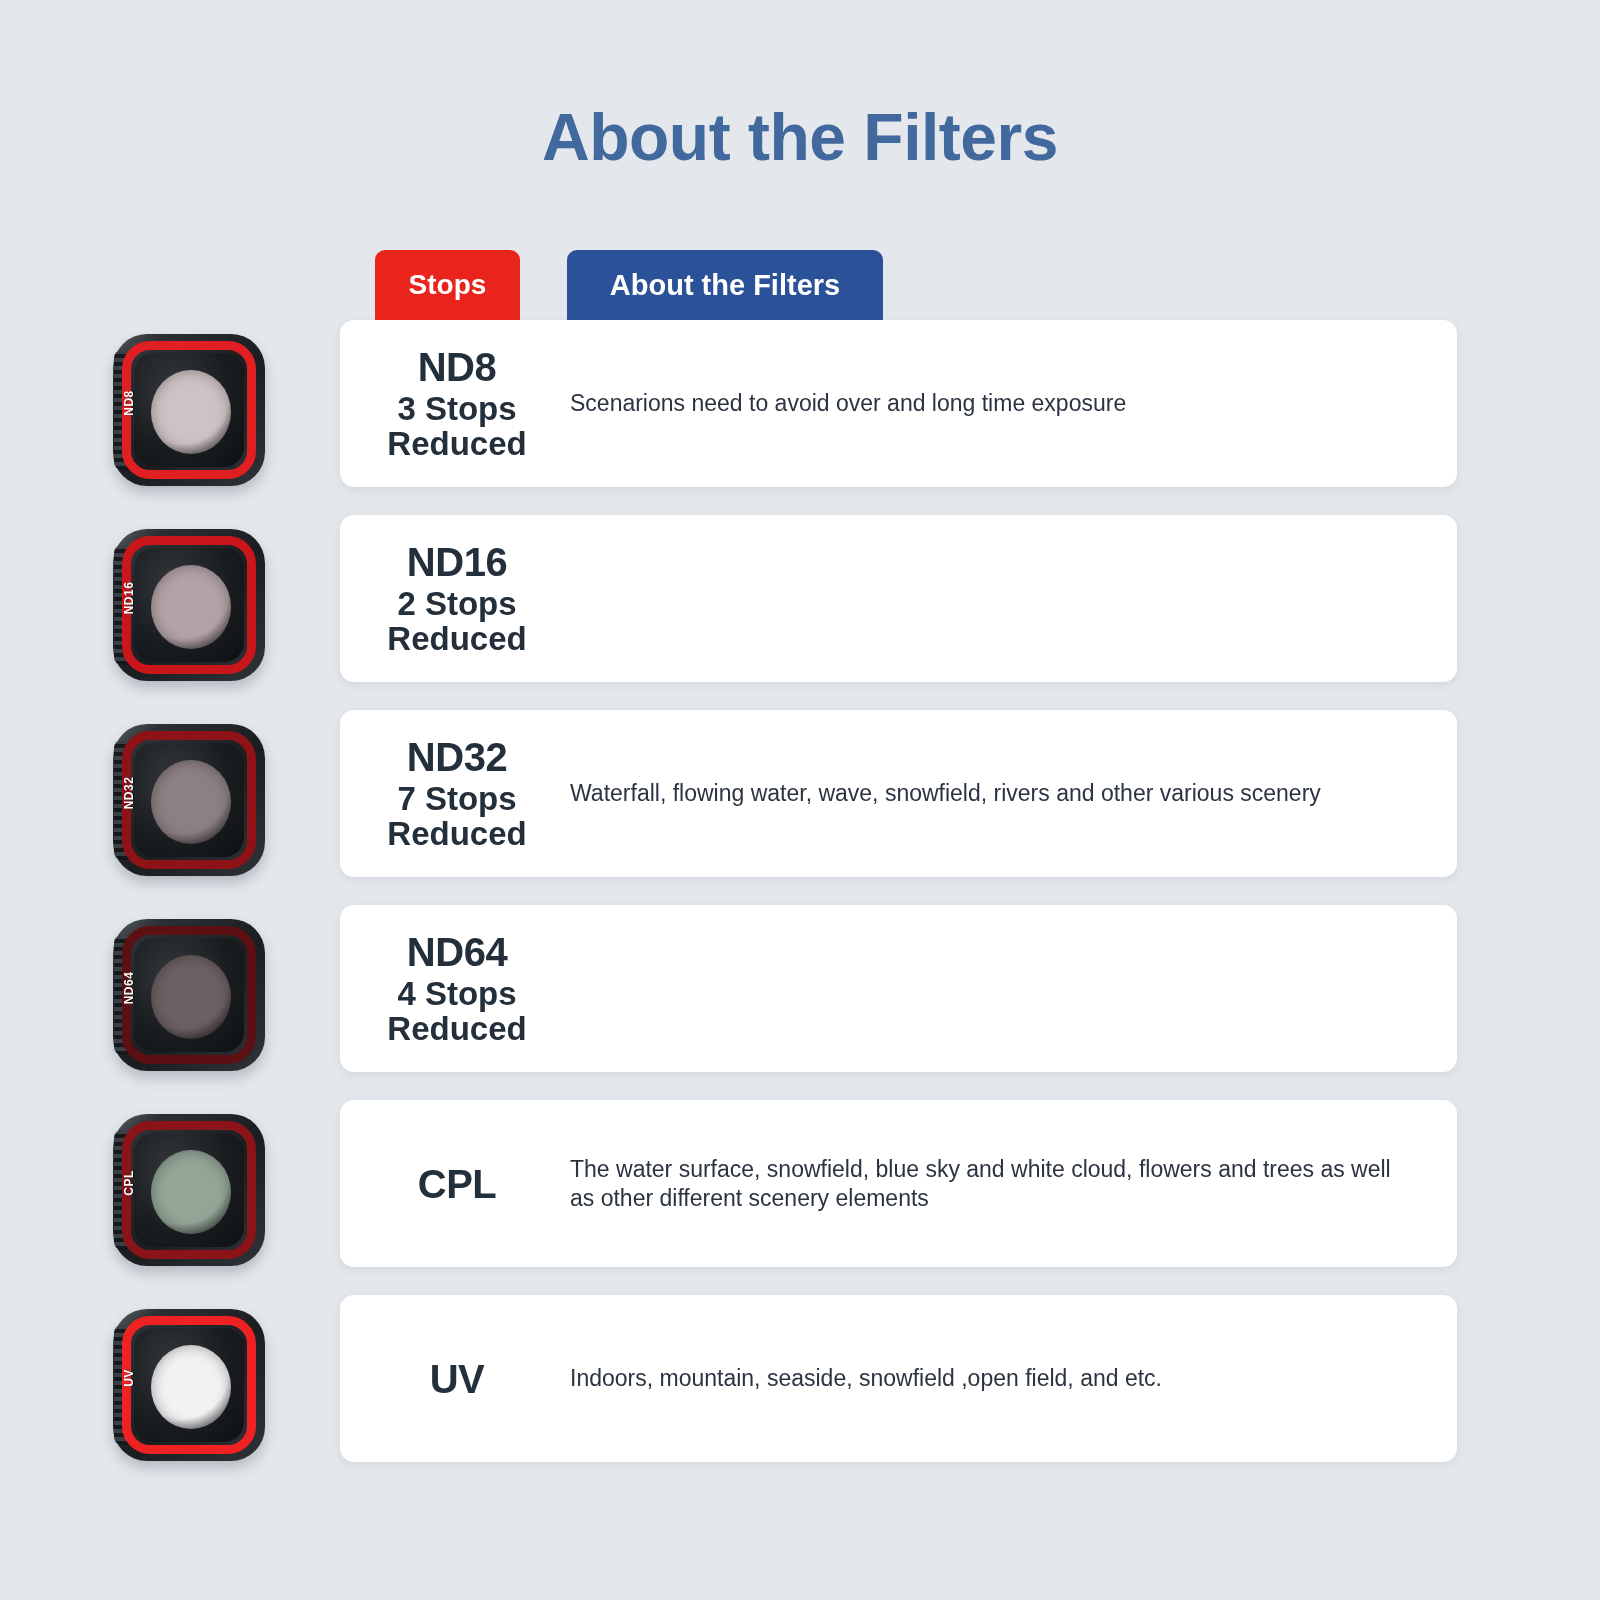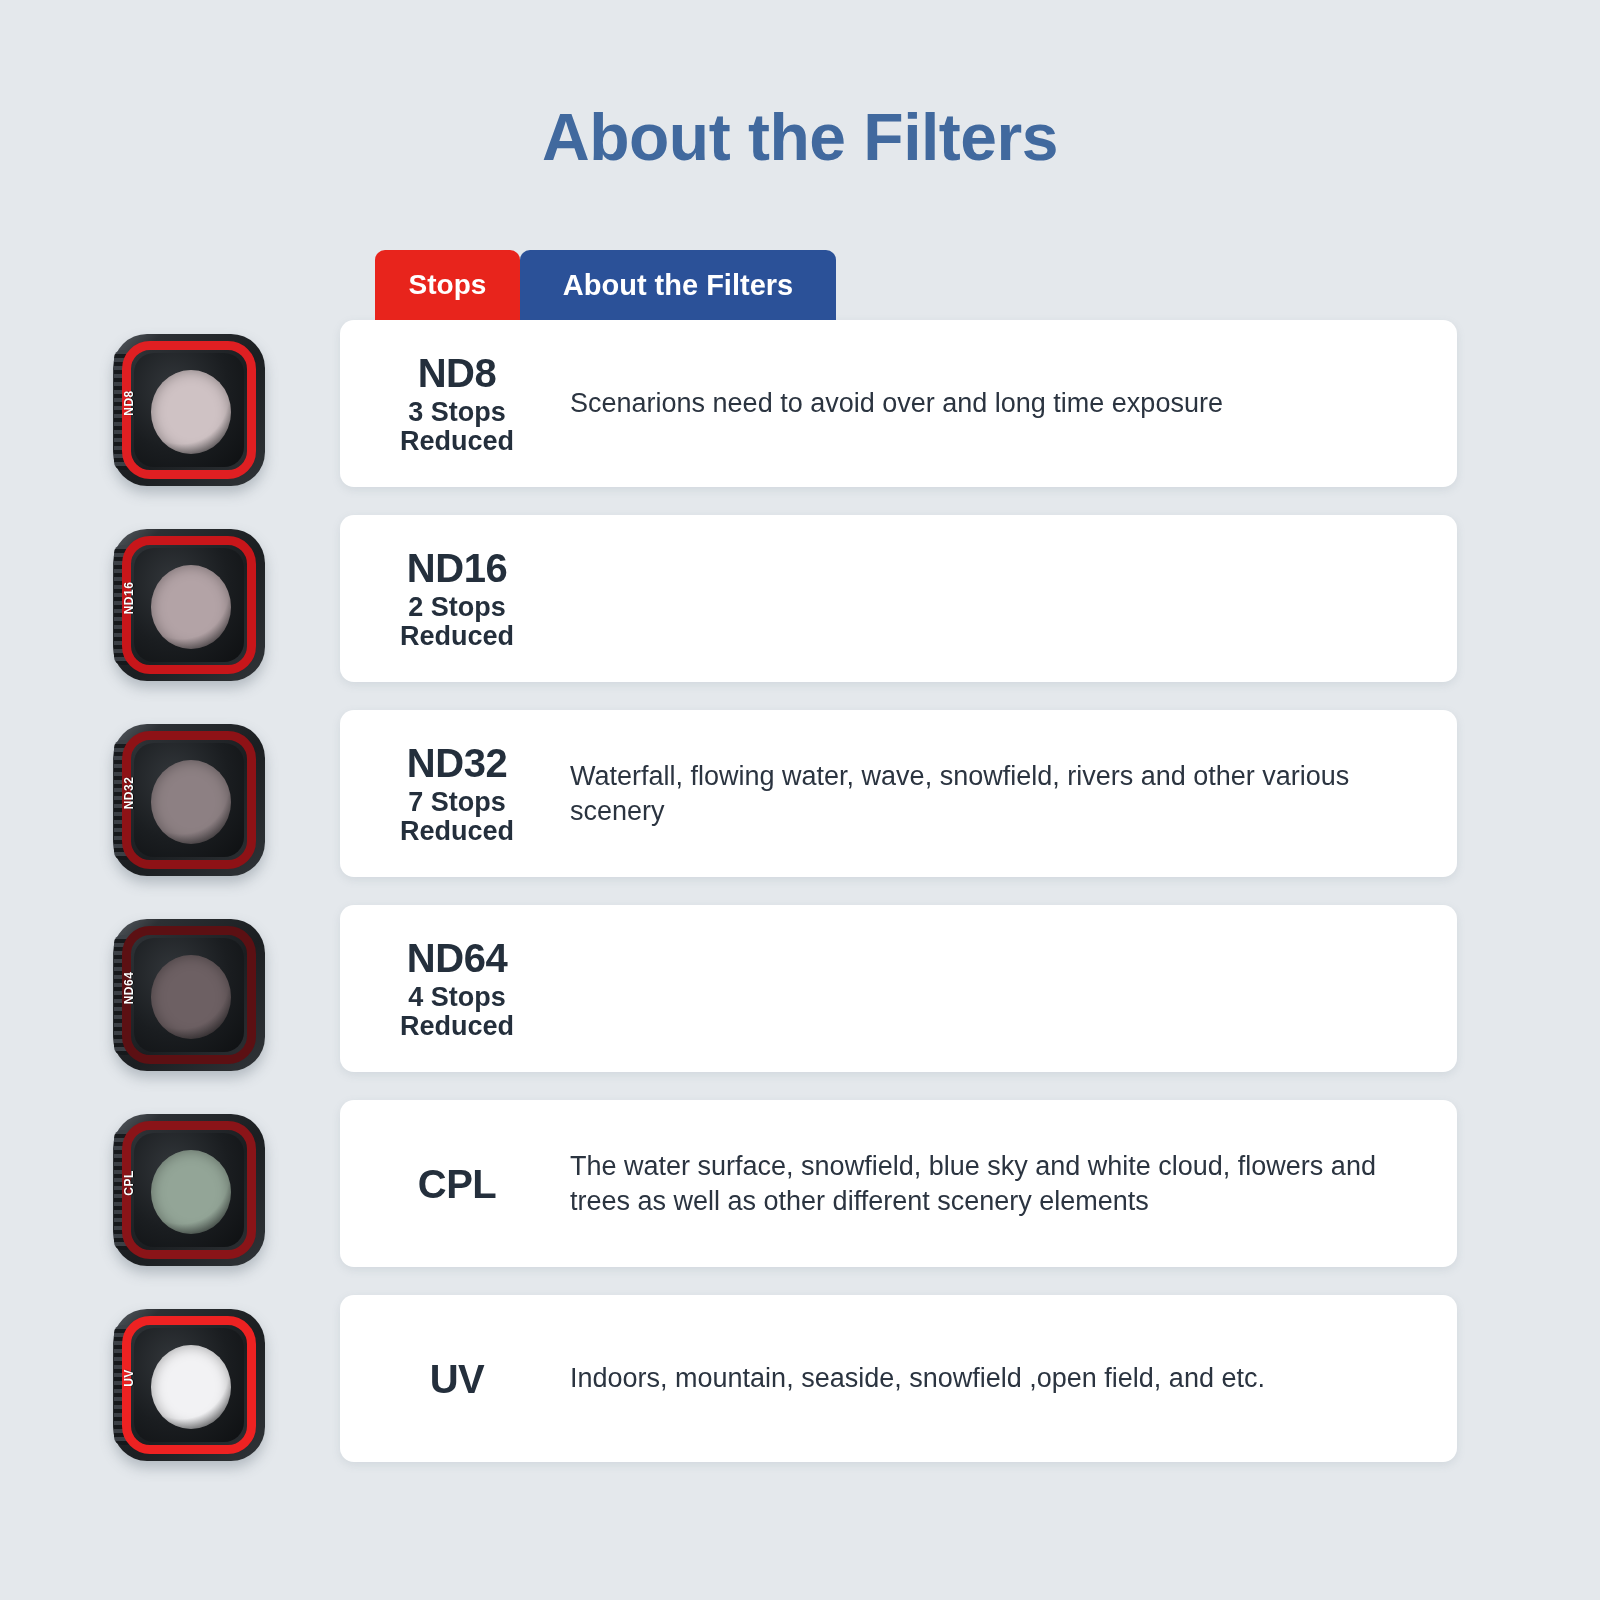--- a/index.html
+++ b/index.html
@@ -29,20 +29,21 @@
     line-height: 1;
   }
 
   
   .tabs {
     position: absolute;
     top: 250px;
     left: 375px;
     display: flex;
     align-items: flex-end;
+    gap: 47px;
     z-index: 3;
   }
   .tab {
     border-radius: 10px 10px 0 0;
     color: #ffffff;
     font-weight: bold;
     display: flex;
     align-items: center;
     justify-content: center;
     box-sizing: border-box;
@@ -93,30 +94,30 @@
     padding-left: 6px;
     box-sizing: border-box;
   }
   .stops-name {
     font-size: 40px;
     font-weight: bold;
     line-height: 1.05;
     letter-spacing: -0.5px;
   }
   .stops-sub {
-    font-size: 27px;
+    font-size: 33px;
     font-weight: bold;
     line-height: 1.05;
     margin-top: 4px;
   }
   .stops-sub .sub-line { display: block; }
   .desc-cell {
     flex: 1 1 auto;
     color: #2b3440;
-    font-size: 27px;
+    font-size: 23px;
     line-height: 1.26;
     padding-right: 46px;
     padding-left: 2px;
   }
 
   
   .filter-img {
     position: absolute;
     left: 113px;
     top: 14px;

